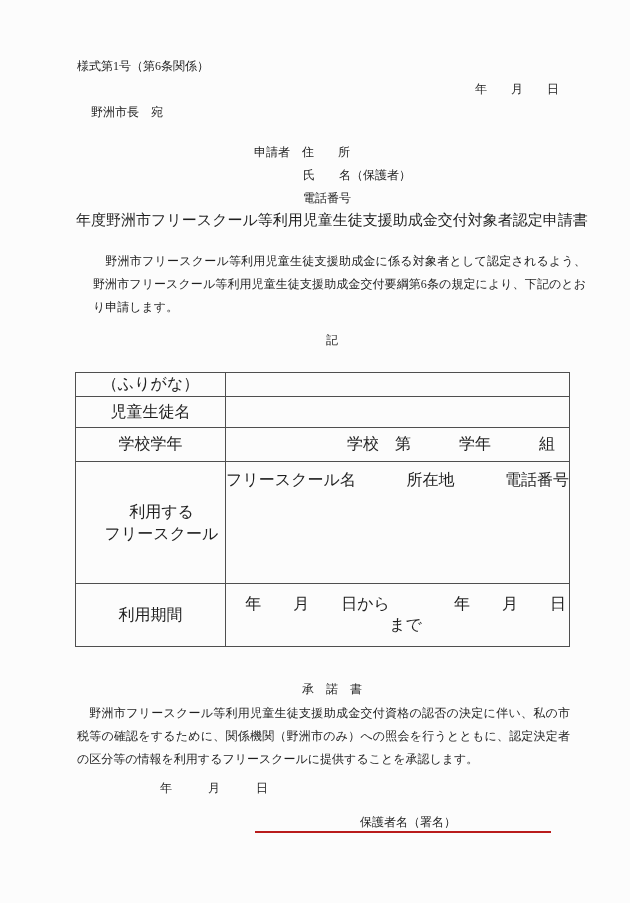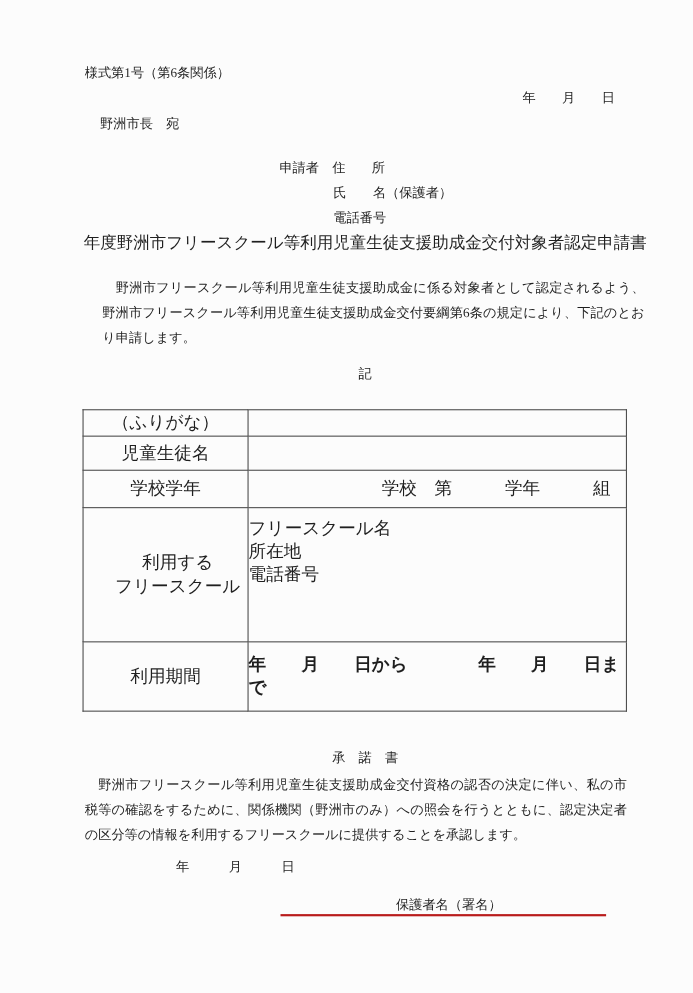--- a/index.html
+++ b/index.html
@@ -34,24 +34,24 @@
   td.val{text-align:left;padding-left:8px;}
   tr.r1 td{height:23px;}
   tr.r2 td{height:30px;font-family:Liberation Serif, serif;}
   tr.r3 td{height:33px;}
   tr.r4 td{height:121px;}
   tr.r5 td{height:62px;}
   td.lbl.multiline{white-space:pre-line;line-height:22px;padding-left:22px;}
   td.val.right-align{text-align:right;padding-right:14px;padding-left:0;}
   td.val.fields-cell{vertical-align:top;}
   .fields-stack{
-    display:flex;flex-direction:column;
+    display:flex;justify-content:space-between;
     height:95px;padding:8px 0 18px 0;
   }
-  td.val.center-align{text-align:left;padding-left:0;font-weight:bold;}
+  td.val.center-align{text-align:center;padding-left:16px;}
   .consent-heading{left:0;top:681px;width:100%;text-align:center;}
   .consent-par{left:60px;top:702px;width:493px;line-height:23px;text-align:justify;}
   .consent-date{left:143px;top:780px;}
   .sig-line{
     left:238px;top:812px;width:296px;height:19px;
     border-bottom:2px solid #b91c1c;
     display:flex;justify-content:center;align-items:flex-end;
   }
   .sig-line .sig-label{margin-left:10px;}
 </style>

